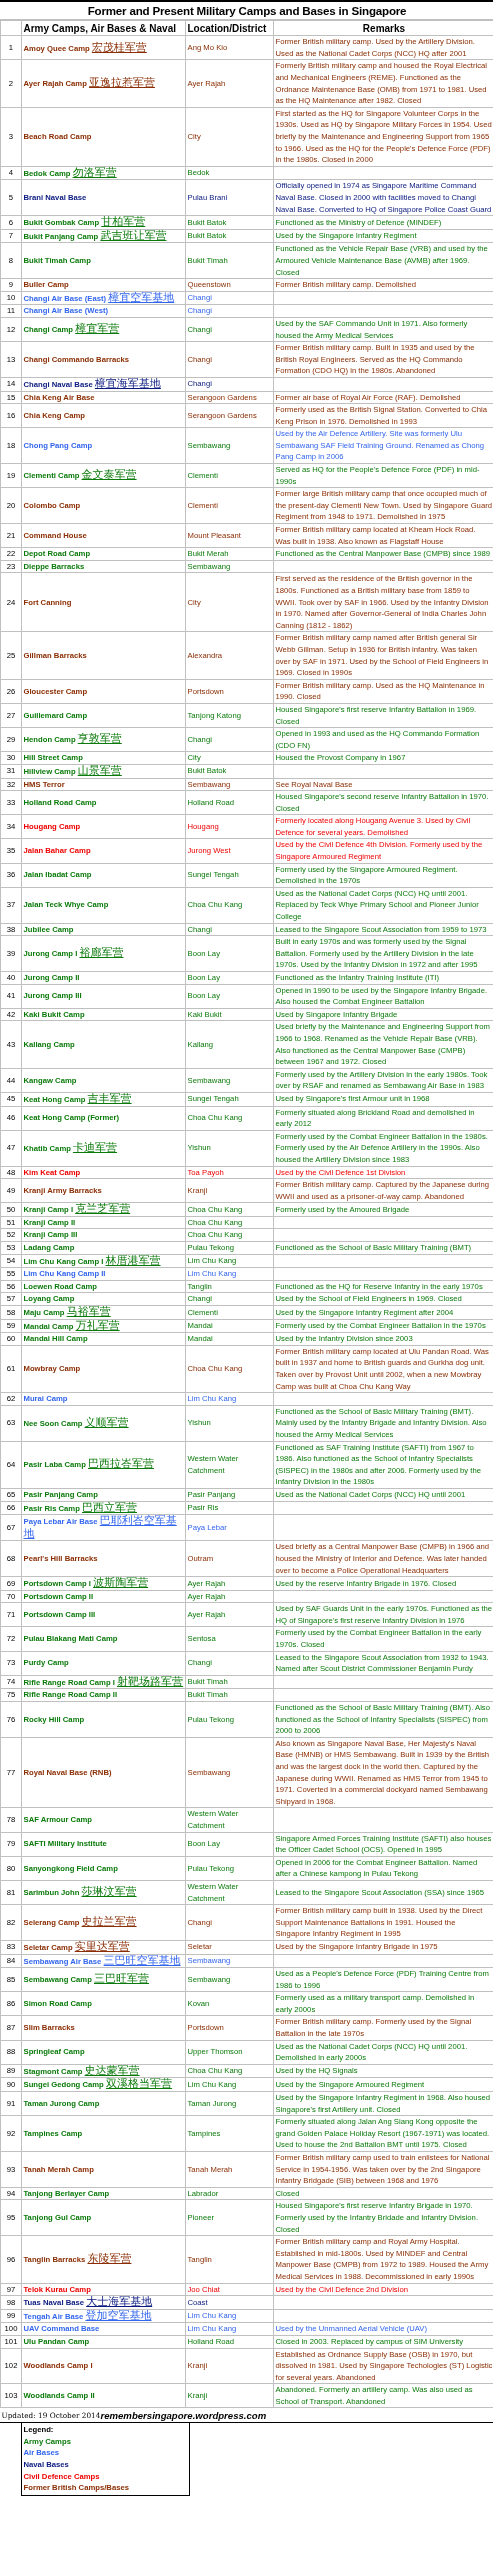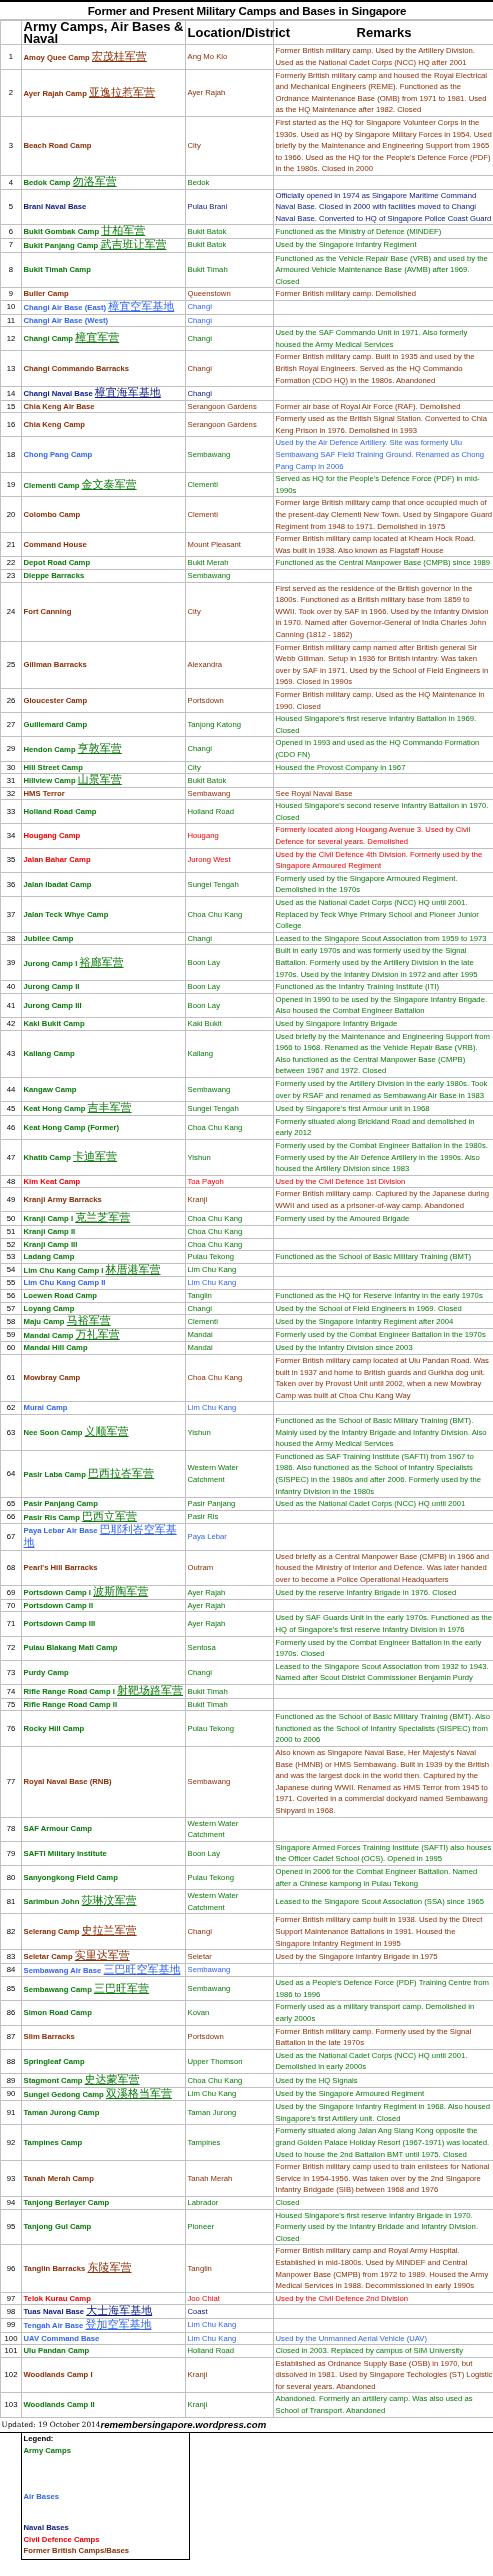--- a/index.html
+++ b/index.html
@@ -1,28 +1,28 @@
 <!DOCTYPE html>
 <html style="font-size:12.3px"><head>
 <meta charset="utf-8">
 <style>
   html, body { margin:0; padding:0; background:#ffffff; }
   body { width:494px; font-family:"Liberation Sans", sans-serif; color:#000; }
   .topbar { height:2.3px; background:#000; }
   .title { text-align:center; font-size:11.6px; font-weight:bold; height:17px; line-height:17px; border-bottom:0.8px solid #c0c0c0; letter-spacing:-0.2px; }
   table { border-collapse:collapse; width:494px; table-layout:fixed; }
   td, th { border:0.8px solid #c0c0c0; font-size:7.7px; line-height:11.6px; padding:0 1.5px; vertical-align:middle; }
-  th { font-size:13px; font-weight:bold; height:14px; text-align:center; }
+  th { font-size:10px; font-weight:bold; height:14px; text-align:center; }
   th.c-name, th.c-loc { text-align:left; }
   td.c-num { text-align:center; color:#000; padding:0; }
   td.c-name { font-weight:bold; font-size:7.7px; }
   td.c-name .zh { font-weight:normal; font-size:11px;text-decoration:underline; }
   .army { color:#0a7a0a; }
-  .air { color:#3366ee;margin-top:34px; }
-  .naval { color:#0a1a80;margin-top:20px; }
+  .air { color:#3366ee; }
+  .naval { color:#0a1a80; }
   .civil { color:#ee0000; }
   .british { color:#8b2e04; }
   .footer { display:flex; justify-content:flex-start; align-items:center; height:14px; padding:0 1.5px; font-size:8px; border-bottom:1.5px solid #000; }
   .footer .updated { font-family:"DejaVu Serif", serif; font-size:7.3px; }
   .footer .site { font-style:italic; font-weight:bold; font-size:9.6px; }
   .legend { margin-left:21px; width:164px; border:1.5px solid #000; border-top:none; padding:0.8px 1.5px 1.5px 1.5px; font-size:7.7px; font-weight:bold; line-height:11.6px; }
 </style>
 </head>
 <body>
 

